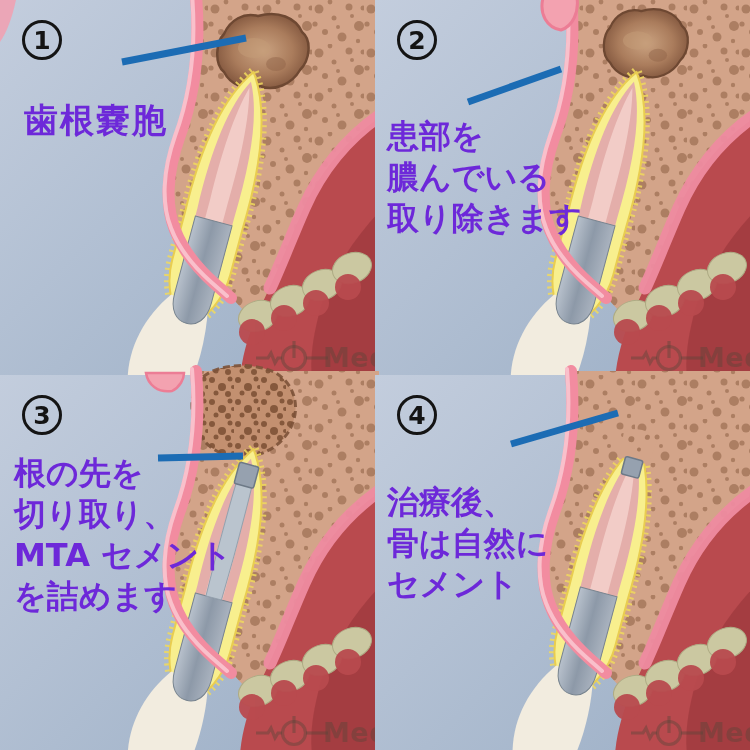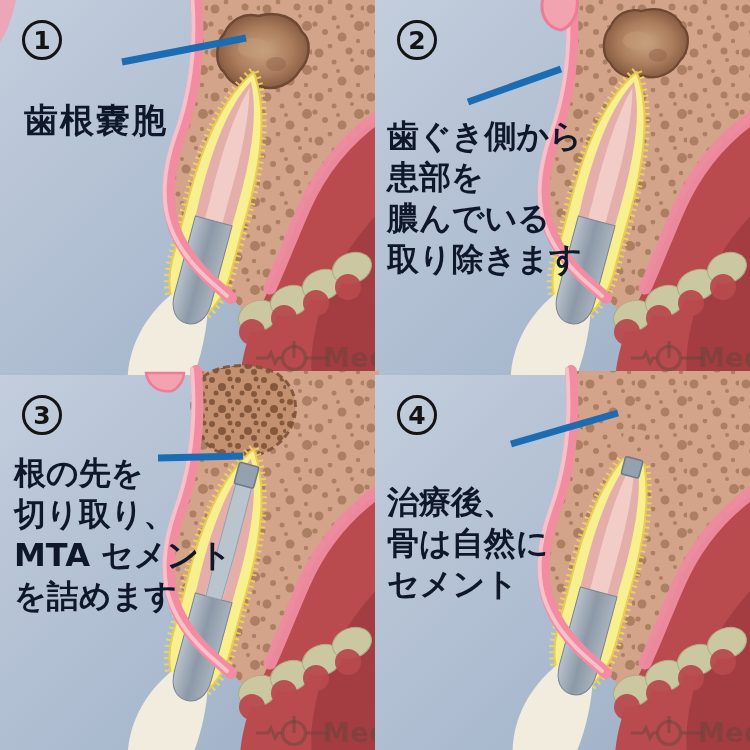--- a/index.html
+++ b/index.html
@@ -7,21 +7,21 @@
   .stage{position:relative;width:750px;height:750px;overflow:hidden;background:#a9b8cd;}
   .art{position:absolute;left:0;top:0;z-index:0;}
   .panel{position:absolute;width:375px;height:375px;overflow:hidden;z-index:1;}
   .panel.p1{left:0;top:0;} .panel.p2{left:375px;top:0;}
   .panel.p3{left:0;top:375px;} .panel.p4{left:375px;top:375px;}
   .badge{position:absolute;left:22px;top:20px;width:40px;height:40px;
          border:3px solid #141414;border-radius:50%;box-sizing:border-box;
          display:flex;align-items:center;justify-content:center;
          font-size:25px;font-weight:700;color:#141414;background:transparent;}
   .caption{position:absolute;font-size:32px;line-height:41px;font-weight:800;
-           color:#0f172a;white-space:nowrap;}
+           color:#6d28d9;white-space:nowrap;}
   .p1 .caption{left:24px;top:100px;font-size:34px;letter-spacing:2px;}
   .p2 .caption{left:12px;top:116px;}
   .p3 .caption{left:14px;top:78px;}
   .p4 .caption{left:12px;top:86px;margin-top:21px;}
   .wm{position:absolute;left:256px;top:337px;display:flex;align-items:center;
       color:rgba(88,70,58,.42);font-size:27px;font-weight:700;letter-spacing:.5px;}
   .wm svg{width:72px;height:40px;flex:0 0 auto;}
   .wm span{margin-left:-5px;}
 </style>
 </head>
@@ -213,21 +213,20 @@
       </svg>
       <span>MedVis</span>
     </div>
   </div>
 
   <div class="panel p2">
     <div class="badge">
       <span>2</span>
     </div>
     <div class="caption">
-      <div>歯ぐき側から</div>
       <div>患部を</div>
       <div>膿んでいる</div>
       <div>取り除きます</div>
     </div>
     <div class="wm">
       <svg viewBox="0 0 72 40">
         <g stroke="rgba(88,70,58,.42)" stroke-width="3.2" fill="none">
           <path d="M0,21 h12 l3,-5 l4,10 l3,-5 h4"></path>
           <circle cx="38" cy="21" r="11.5"></circle>
           <line x1="38" y1="4" x2="38" y2="21"></line>

